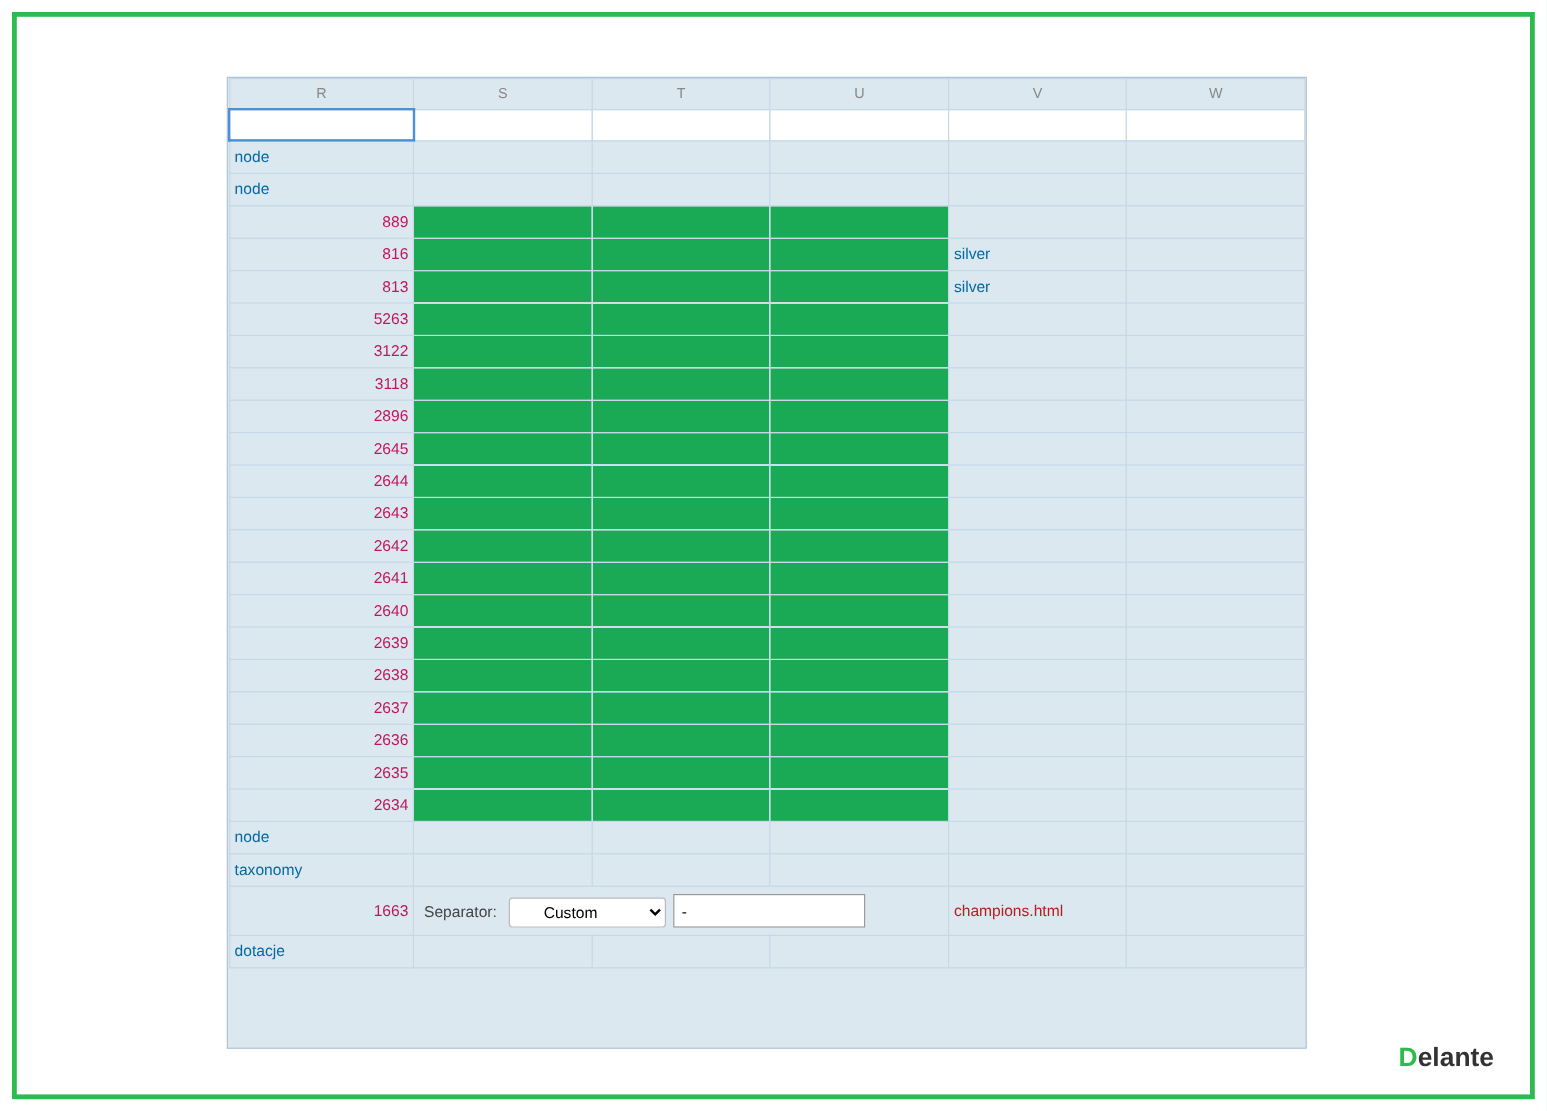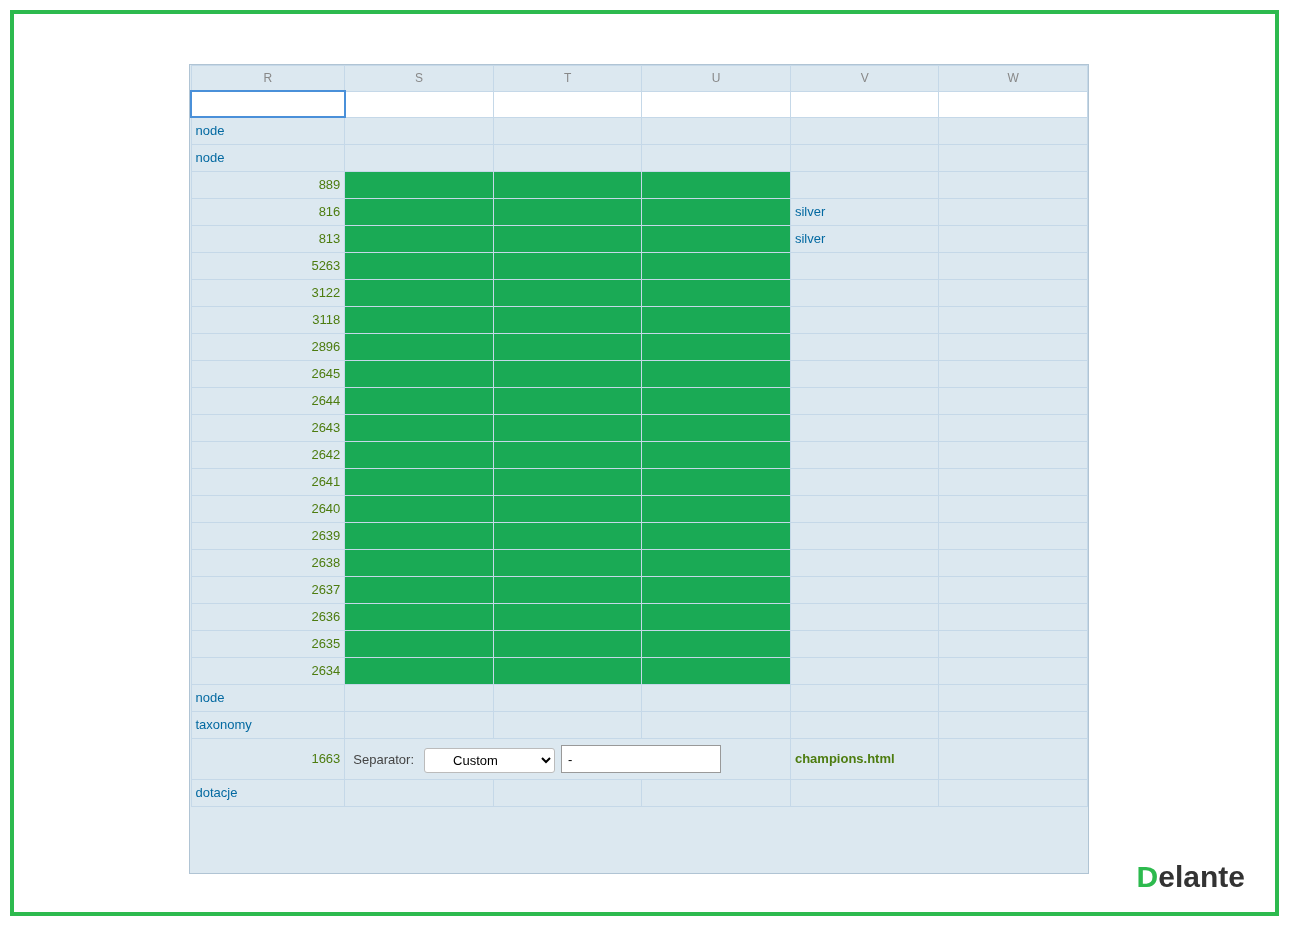--- a/index.html
+++ b/index.html
@@ -58,21 +58,21 @@
 
     .col-r { width: 145px; }
     .col-s { width: 140px; }
     .col-t { width: 140px; }
     .col-u { width: 140px; }
     .col-v { width: 140px; }
     .col-w { width: 140px; }
 
     .cell-number {
       text-align: right;
-      color: #4d7c0f;
+      color: #be185d;
     }
 
     .cell-text {
       text-align: left;
       color: #0369a1;
     }
 
     .cell-empty {
       background: #dce8f0;
     }
@@ -107,30 +107,29 @@
     .separator-input {
       border: 1px solid #999;
       background: #fff;
       padding: 3px 6px;
       font-size: 13px;
       width: 160px;
       height: 28px;
     }
 
     .champions-cell {
-      color: #4d7c0f;
+      color: #b91c1c;
       text-align: left;
-      font-weight: bold;
     }
 
     .logo-area {
       position: absolute;
       bottom: 18px;
       right: 30px;
-      font-size: 30px;
+      font-size: 22px;
       font-weight: bold;
       color: #333;
     }
 
     .logo-d {
       color: #2dba4e;
     }
 
     
     tr.white-row td {

